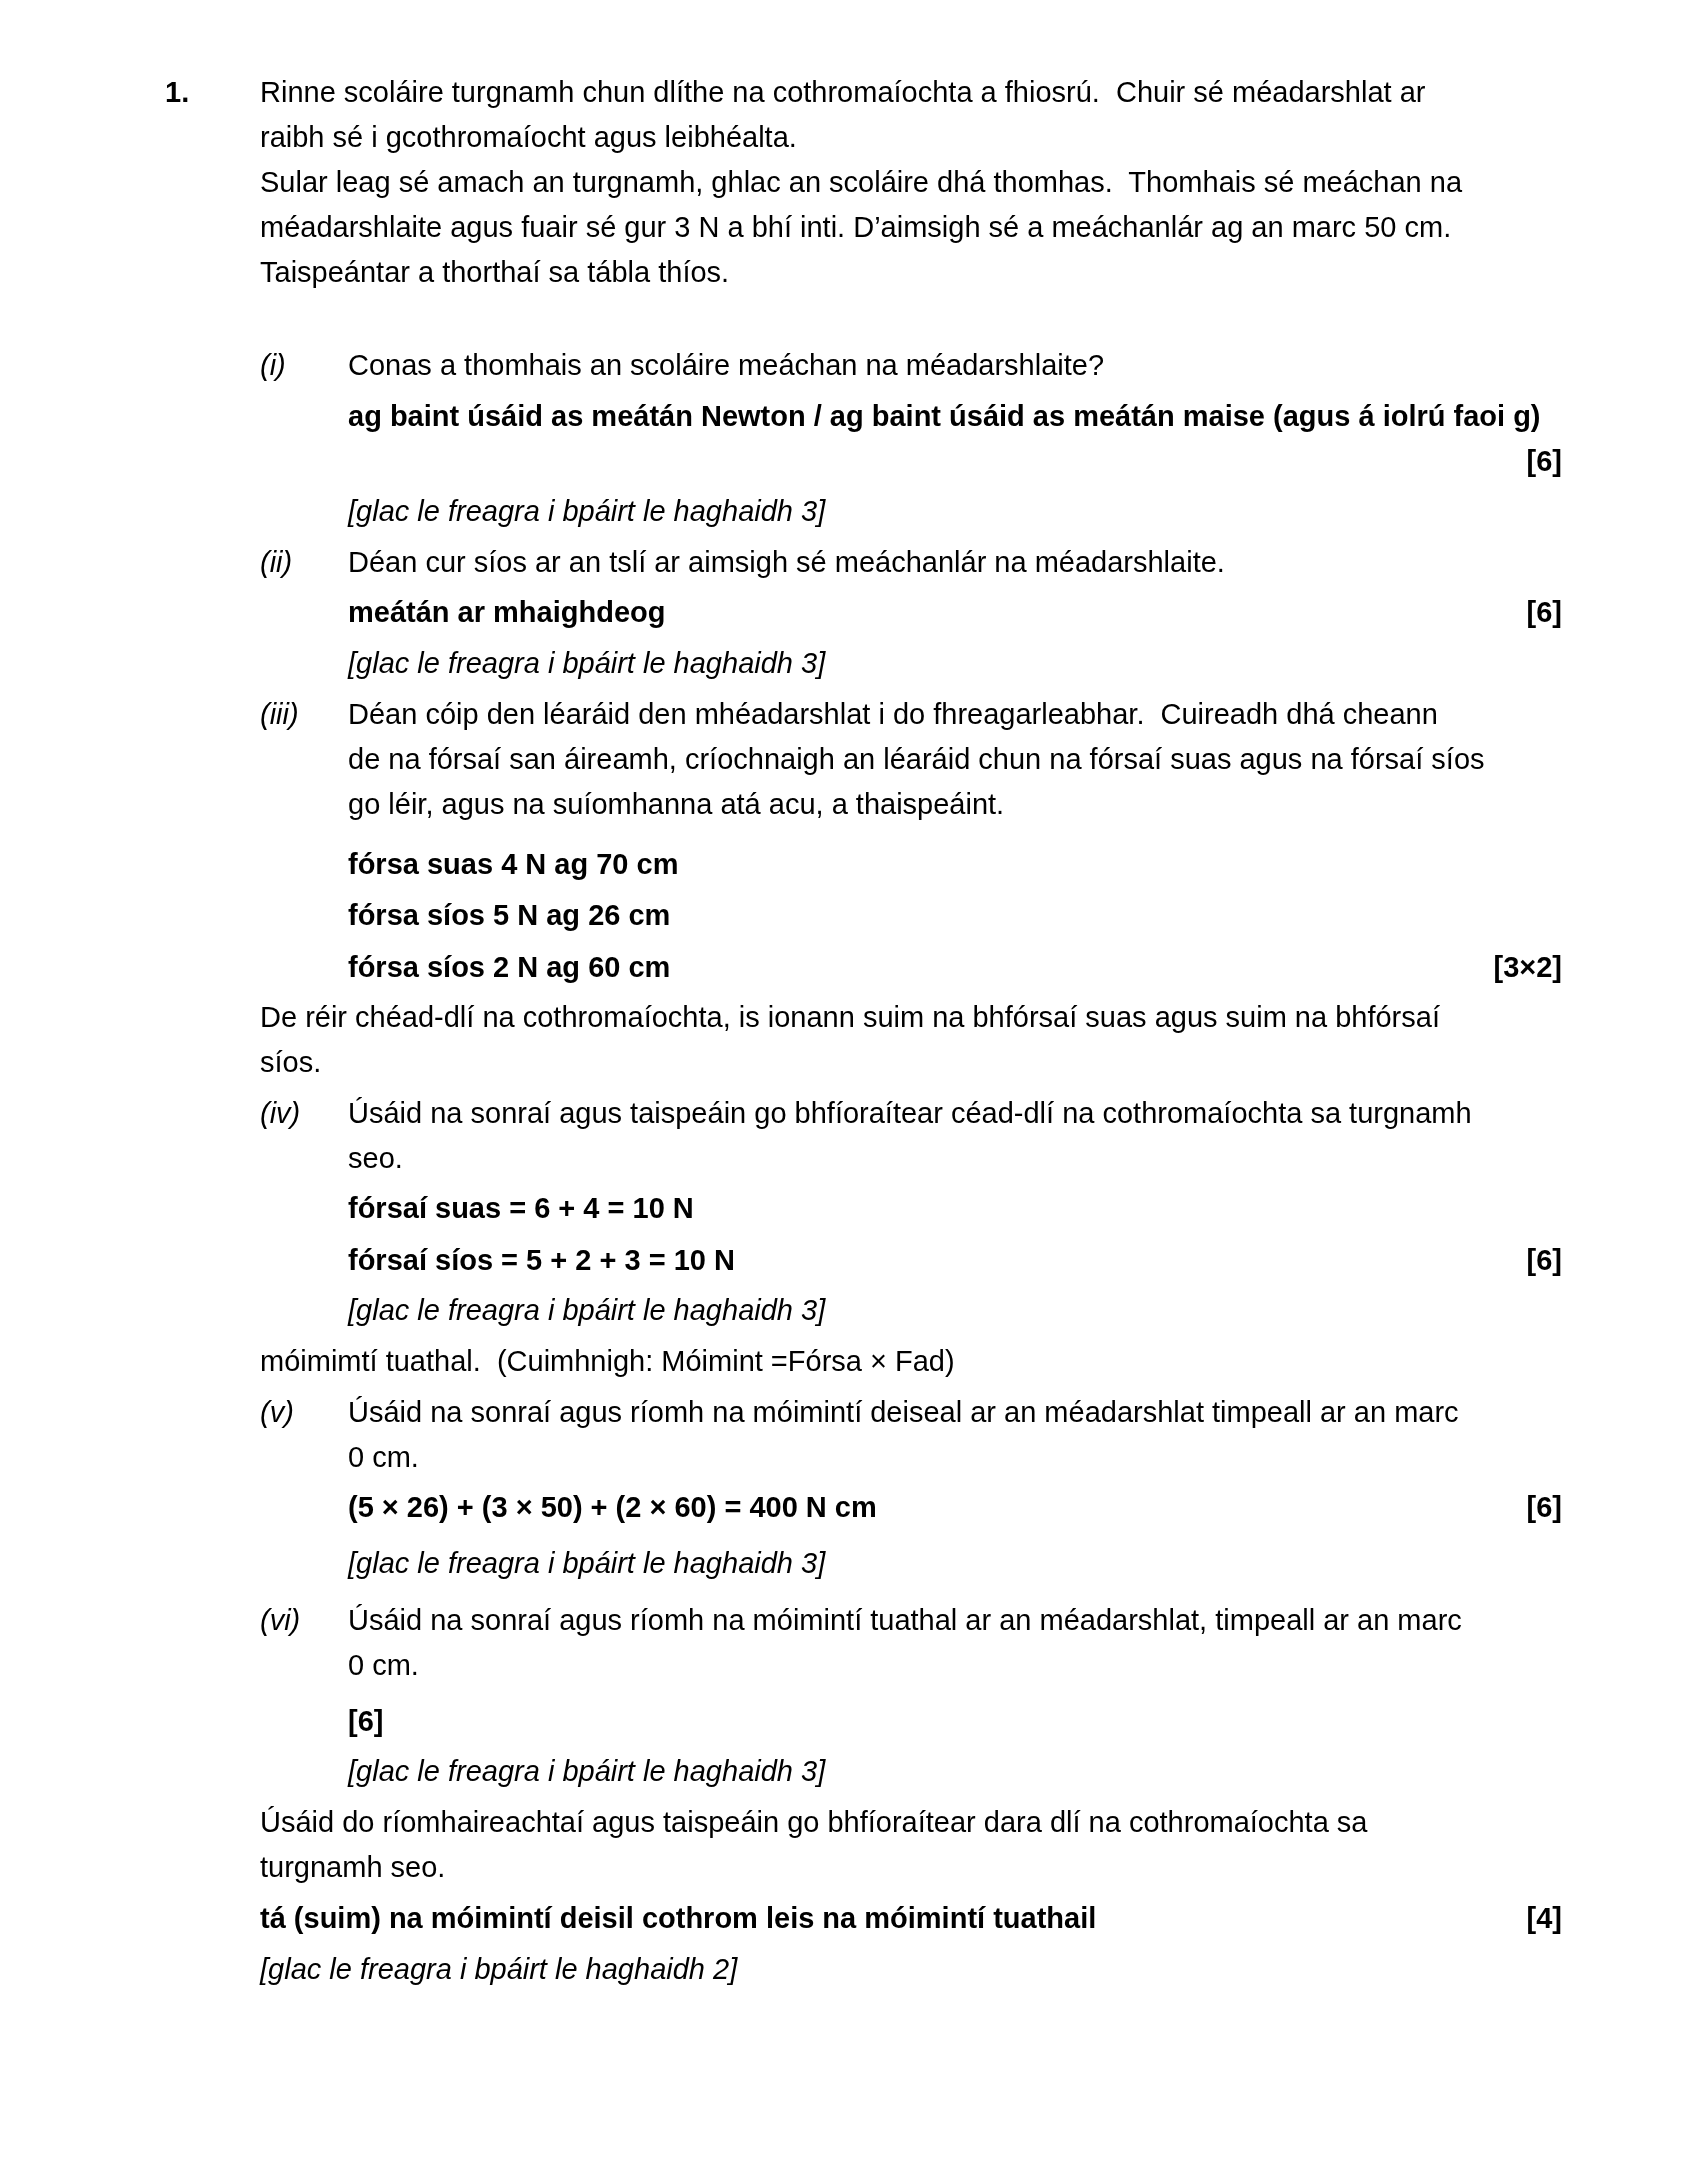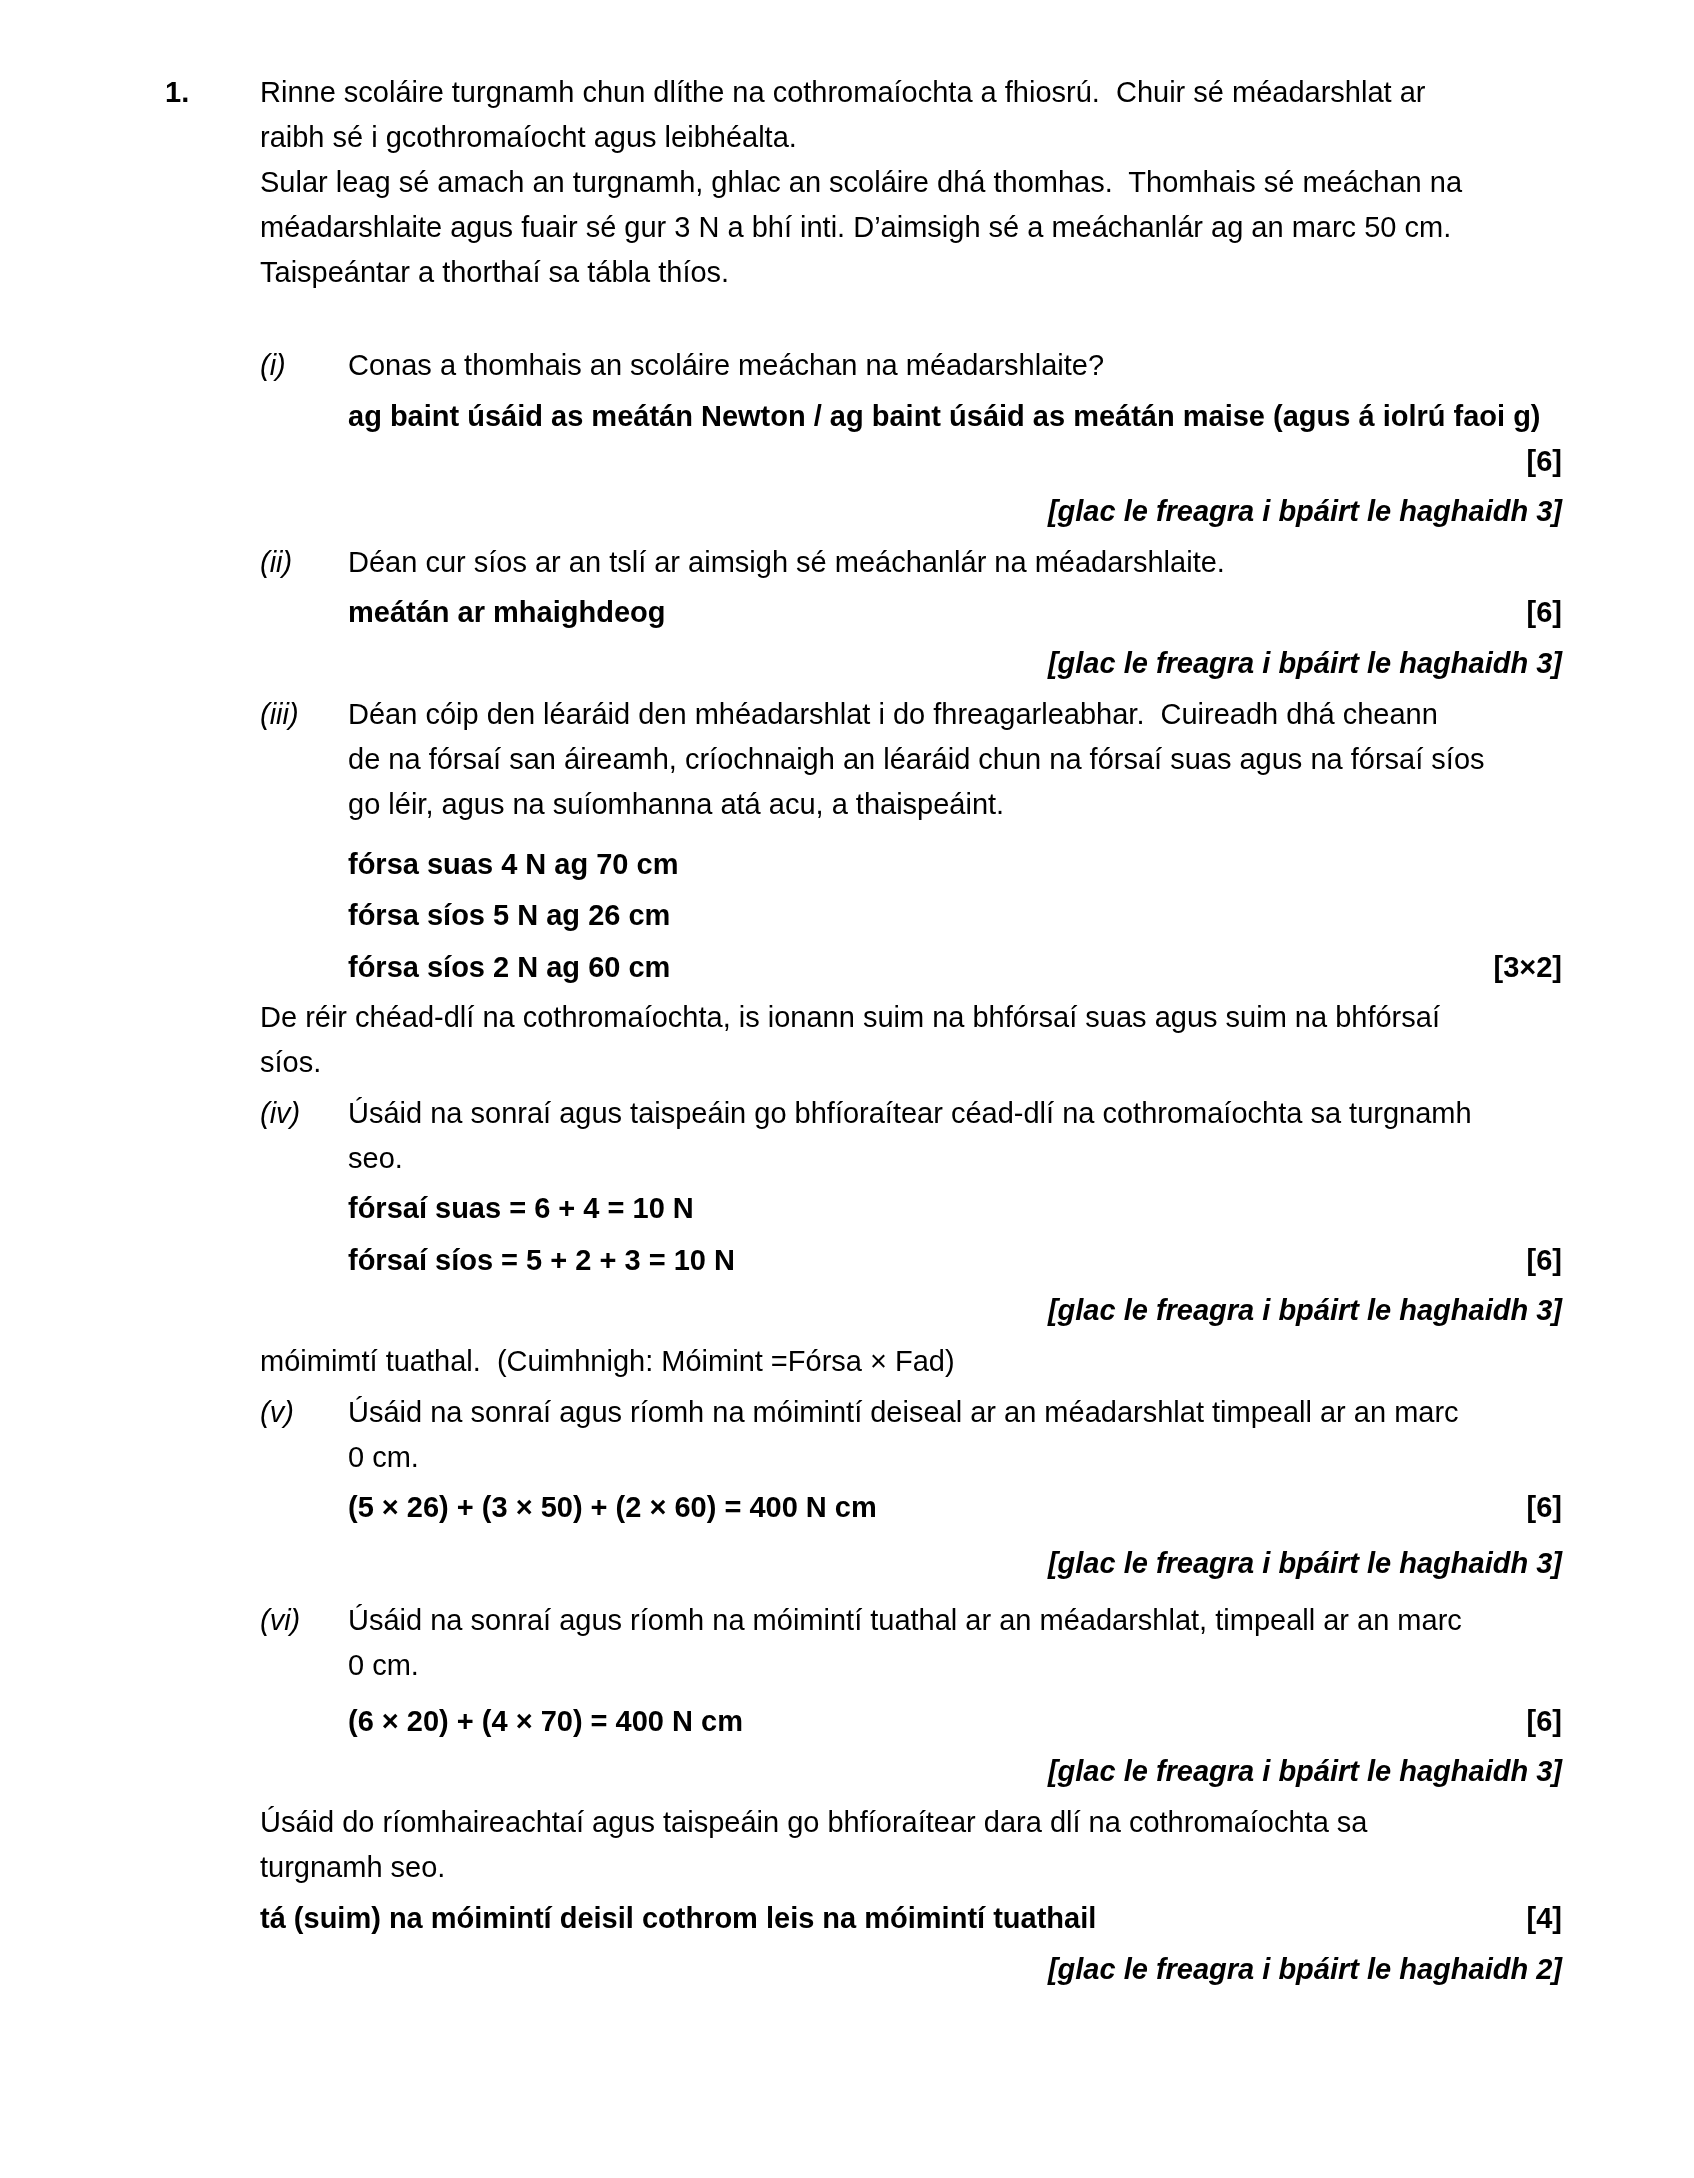--- a/index.html
+++ b/index.html
@@ -29,21 +29,21 @@
     margin-left: 15px;
   }
   .line { white-space: pre; }
   .sub { display: flex; }
   .sub-label { flex: 0 0 88px; width: 88px; font-style: italic; }
   .sub-body { flex: 1; min-width: 0; }
   .ans { font-weight: bold; }
   .row { display: flex; justify-content: space-between; align-items: flex-end; }
   .mark { font-weight: bold; white-space: pre; }
   .mark-line { text-align: right; font-weight: bold; }
-  .accept { text-align: right; font-weight: bold; font-style: italic; }
+  .accept { text-align: left; font-weight: normal; font-style: italic; }
   .mb0  { margin-bottom: 0; }
   .mb6  { margin-bottom: 5.6px; }
   .mb7  { margin-bottom: 6.5px; }
   .mb12 { margin-bottom: 11.2px; }
   .mb16 { margin-bottom: 15px; }
   .mb52 { margin-bottom: 48px; }
 </style>
 </head>
 <body>
 
@@ -145,21 +145,20 @@
     </div>
 
     <div class="sub">
       <span class="sub-label">(vi)</span>
       <div class="sub-body">
         <div class="mb12">
           <div class="line">Úsáid na sonraí agus ríomh na móimintí tuathal ar an méadarshlat, timpeall ar an marc</div>
           <div class="line">0 cm.</div>
         </div>
         <div class="row mb6">
-          <span class="line ans">(6 × 20) + (4 × 70) = 400 N cm</span>
           <span class="mark">[6]</span>
         </div>
         <div class="accept mb6">[glac le freagra i bpáirt le haghaidh 3]</div>
       </div>
     </div>
 
     <div class="sub">
       <div class="sub-body">
         <div class="mb6">
           <div class="line">Úsáid do ríomhaireachtaí agus taispeáin go bhfíoraítear dara dlí na cothromaíochta sa</div>

